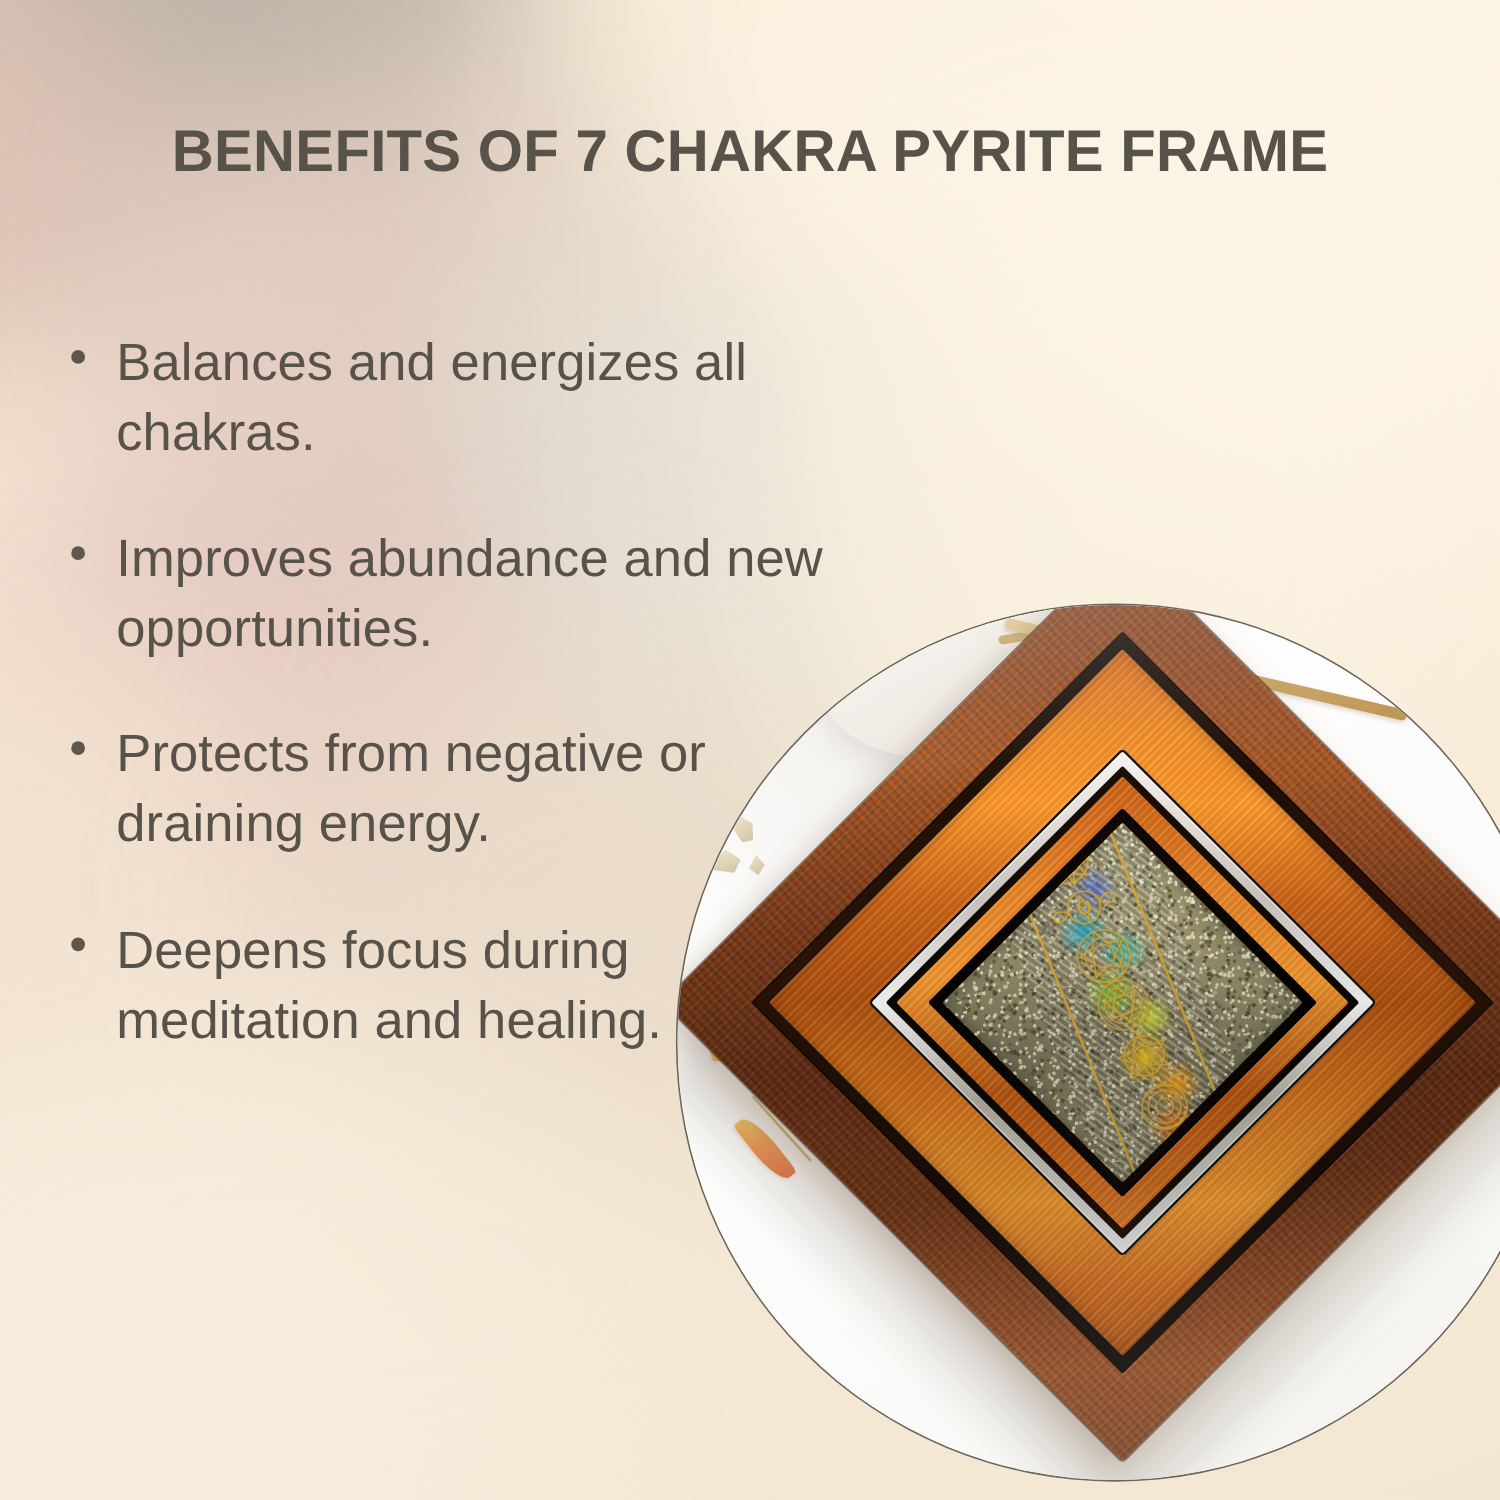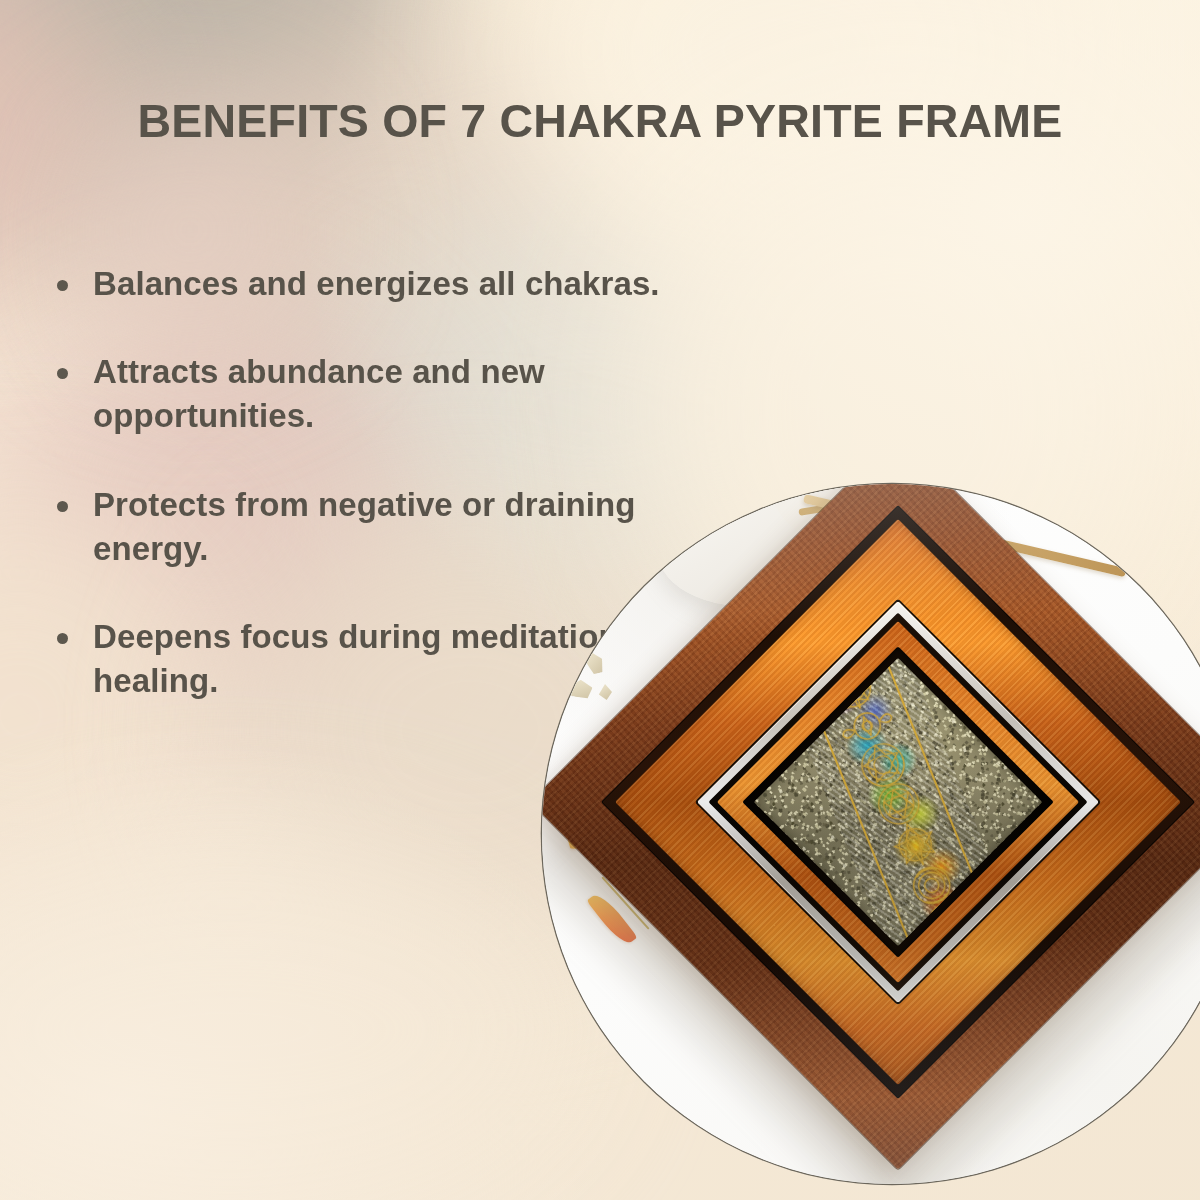--- a/index.html
+++ b/index.html
@@ -37,21 +37,21 @@
          font-size:47px;font-weight:700;letter-spacing:.2px;
          color:#58534a;white-space:nowrap;
          transform:scaleX(.99);transform-origin:center;}
 
   
   #bullets{position:absolute;left:55px;top:262px;width:640px;}
   .bullet{position:relative;padding-left:38px;margin-bottom:44px;}
   .bullet:last-child{margin-bottom:0;}
   .dot{position:absolute;left:2px;top:18px;width:11px;height:11px;border-radius:50%;
        background:#5d584e;}
-  .btext{font-size:33px;font-weight:700;line-height:1.34;color:#58534a;
+  .btext{font-size:42px;font-weight:400;line-height:1.34;color:#58534a;
          letter-spacing:.1px;}
 
   
   #photo{position:absolute;left:542px;top:484px;width:700px;height:700px;
          border-radius:50%;overflow:hidden;
          box-shadow:0 0 0 1.3px #6c675c;
          background:#fdfdfc;}
   .plate{position:absolute;inset:0;border-radius:50%;
          background:
            radial-gradient(70% 60% at 26% 12%, #f2f0ec 0%, rgba(242,240,236,0) 60%),
@@ -247,21 +247,21 @@
   <div id="bullets">
 
     <div class="bullet">
       <span class="dot"></span>
       <div class="btext">Balances and energizes all chakras.</div>
     </div>
 
 
     <div class="bullet">
       <span class="dot"></span>
-      <div class="btext">Attracts abundance and new opportunities.</div>
+      <div class="btext">Improves abundance and new opportunities.</div>
     </div>
 
     <div class="bullet">
       <span class="dot"></span>
       <div class="btext">Protects from negative or draining energy.</div>
     </div>
 
     <div class="bullet">
       <span class="dot"></span>
       <div class="btext">Deepens focus during meditation and healing.</div>

